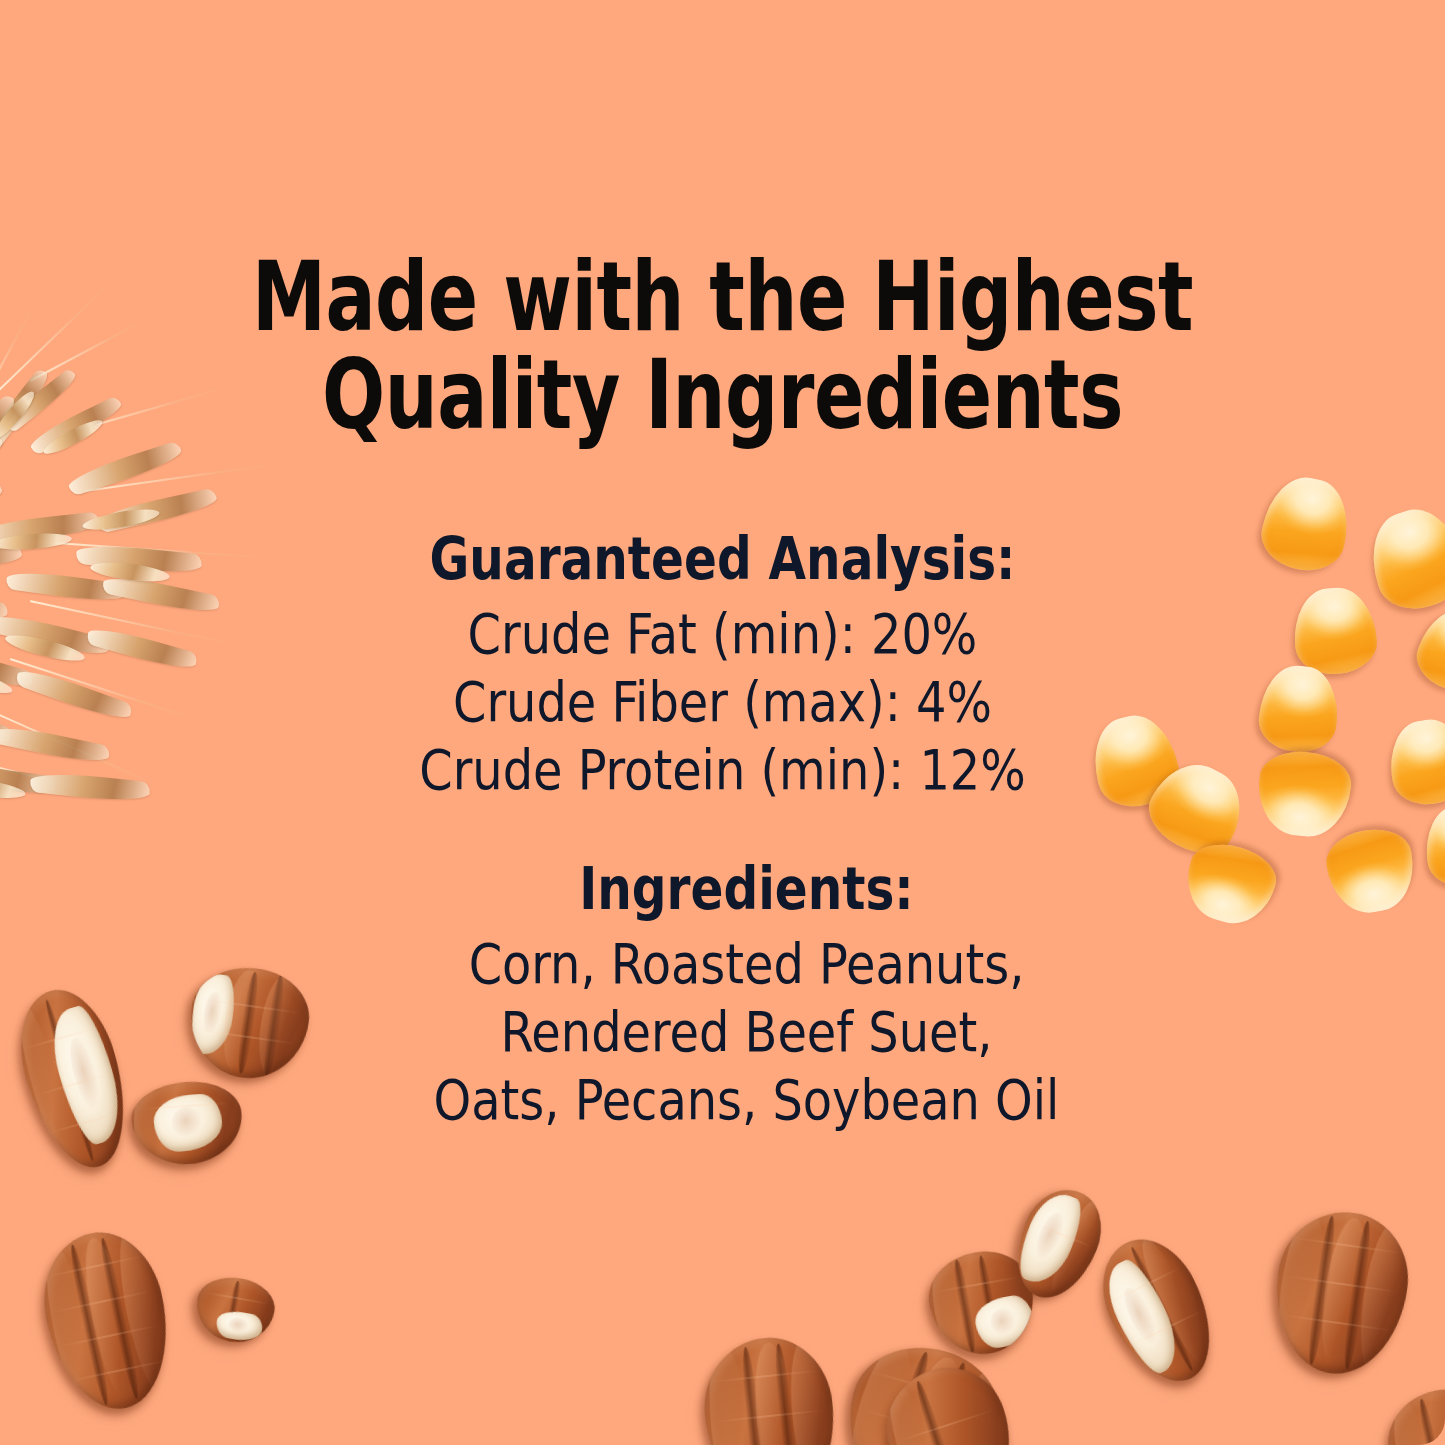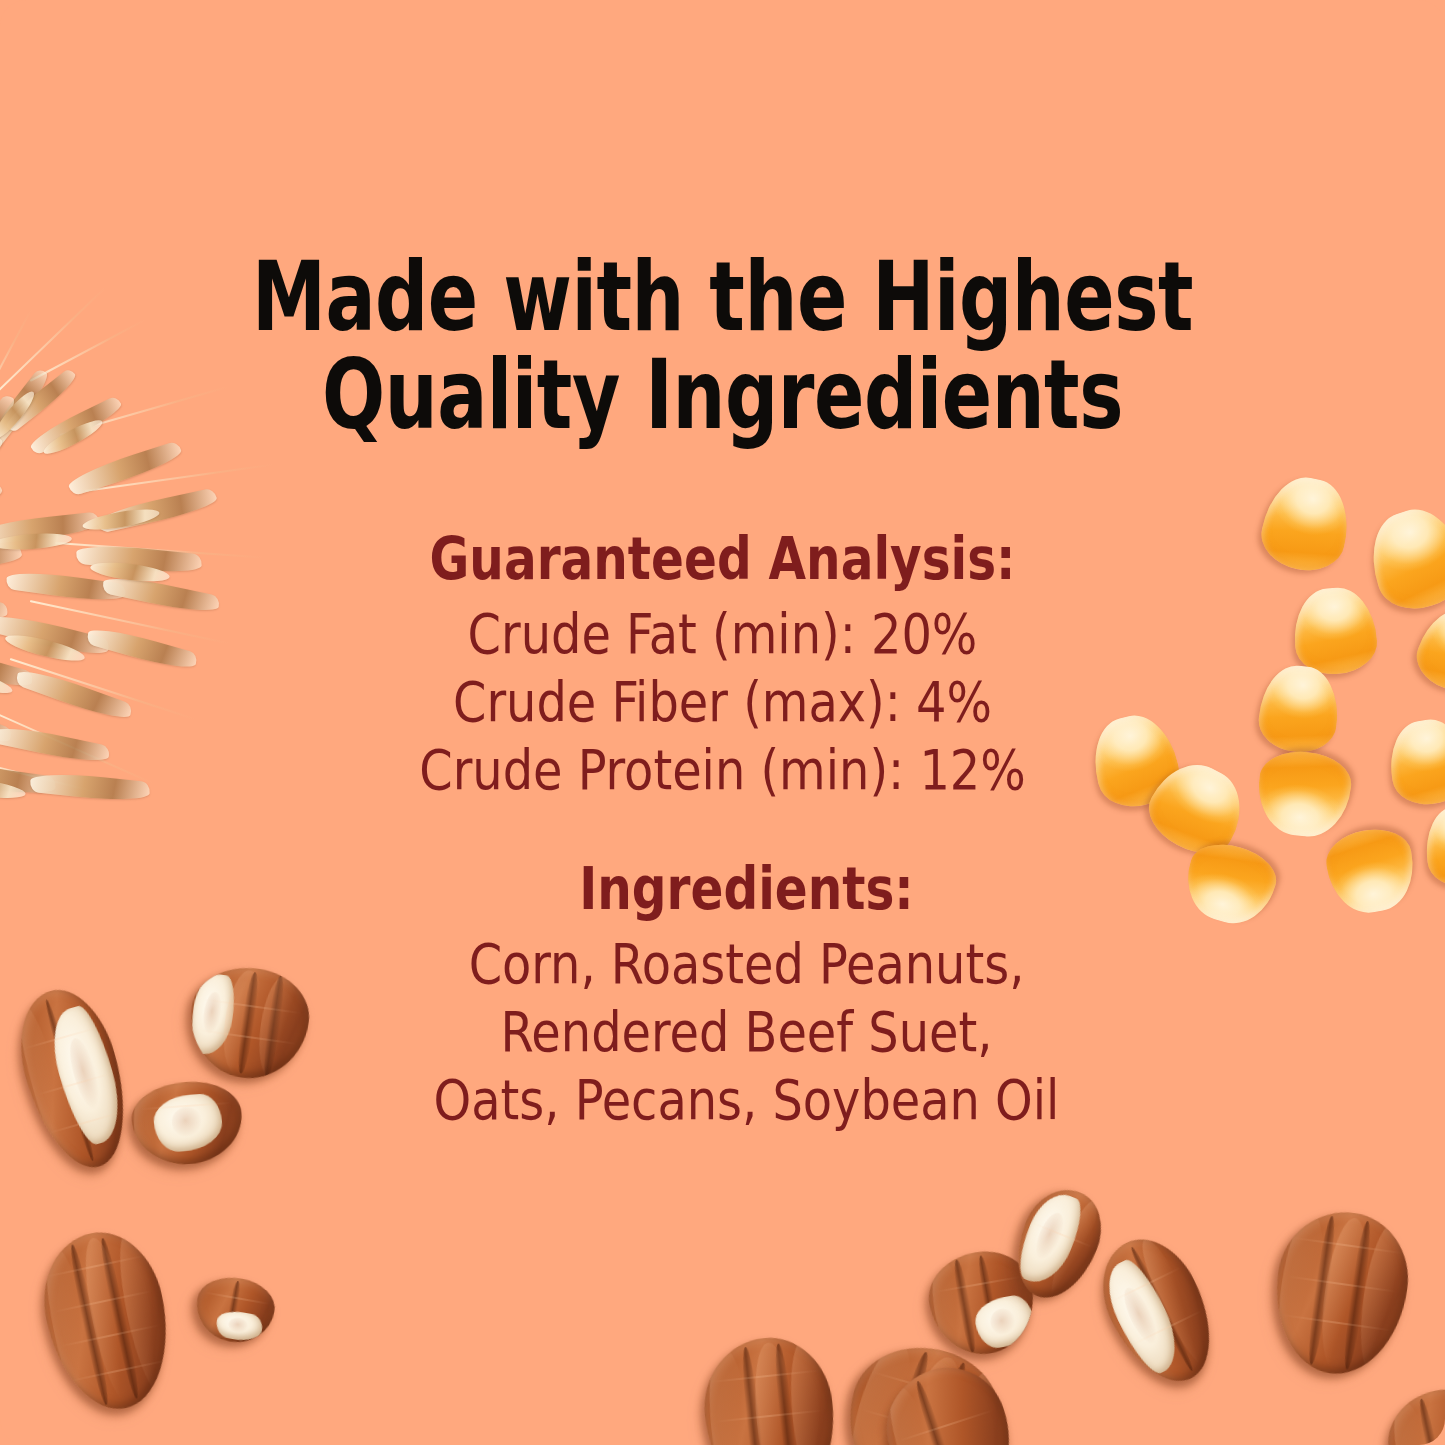--- a/index.html
+++ b/index.html
@@ -43,21 +43,21 @@
     letter-spacing:-0.5px;
     transform:scaleX(0.86);
     transform-origin:50% 0;
   }
   .headline .hl-line { display:block; white-space:nowrap; }
 
   .block {
     position:absolute;
     width:1445px;
     text-align:center;
-    color:#7f1d1d;
+    color:#0f172a;
   }
   .sec-title {
     font-family:"Liberation Sans Narrow","DejaVu Sans Condensed","Liberation Sans", sans-serif;
     font-weight:700;
     font-size:58px;
     line-height:62px;
     transform:scaleX(0.93);
     transform-origin:50% 50%;
     white-space:nowrap;
   }

